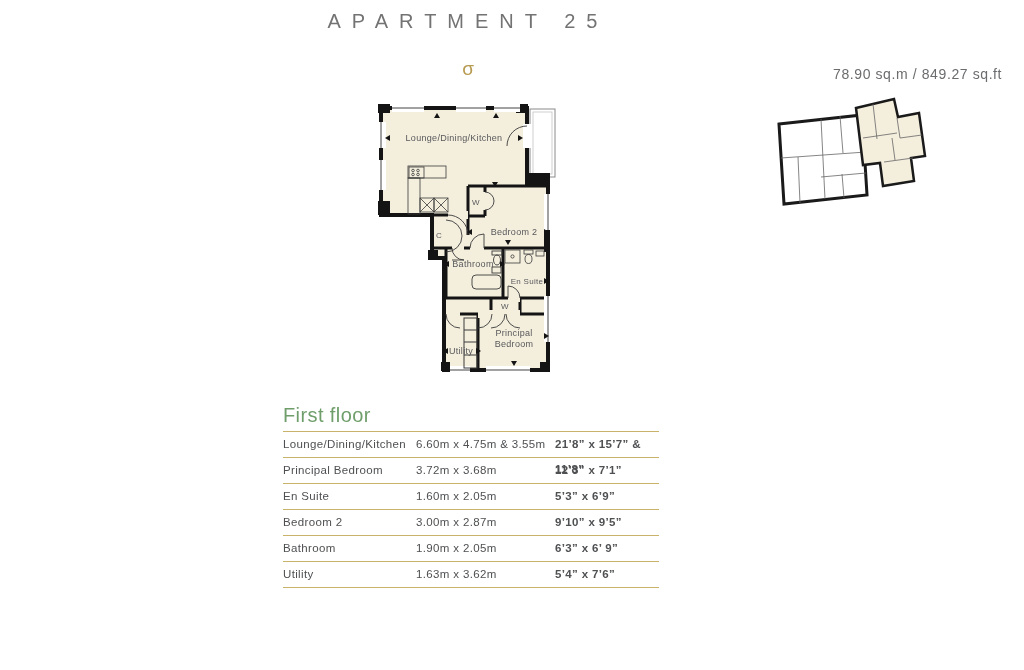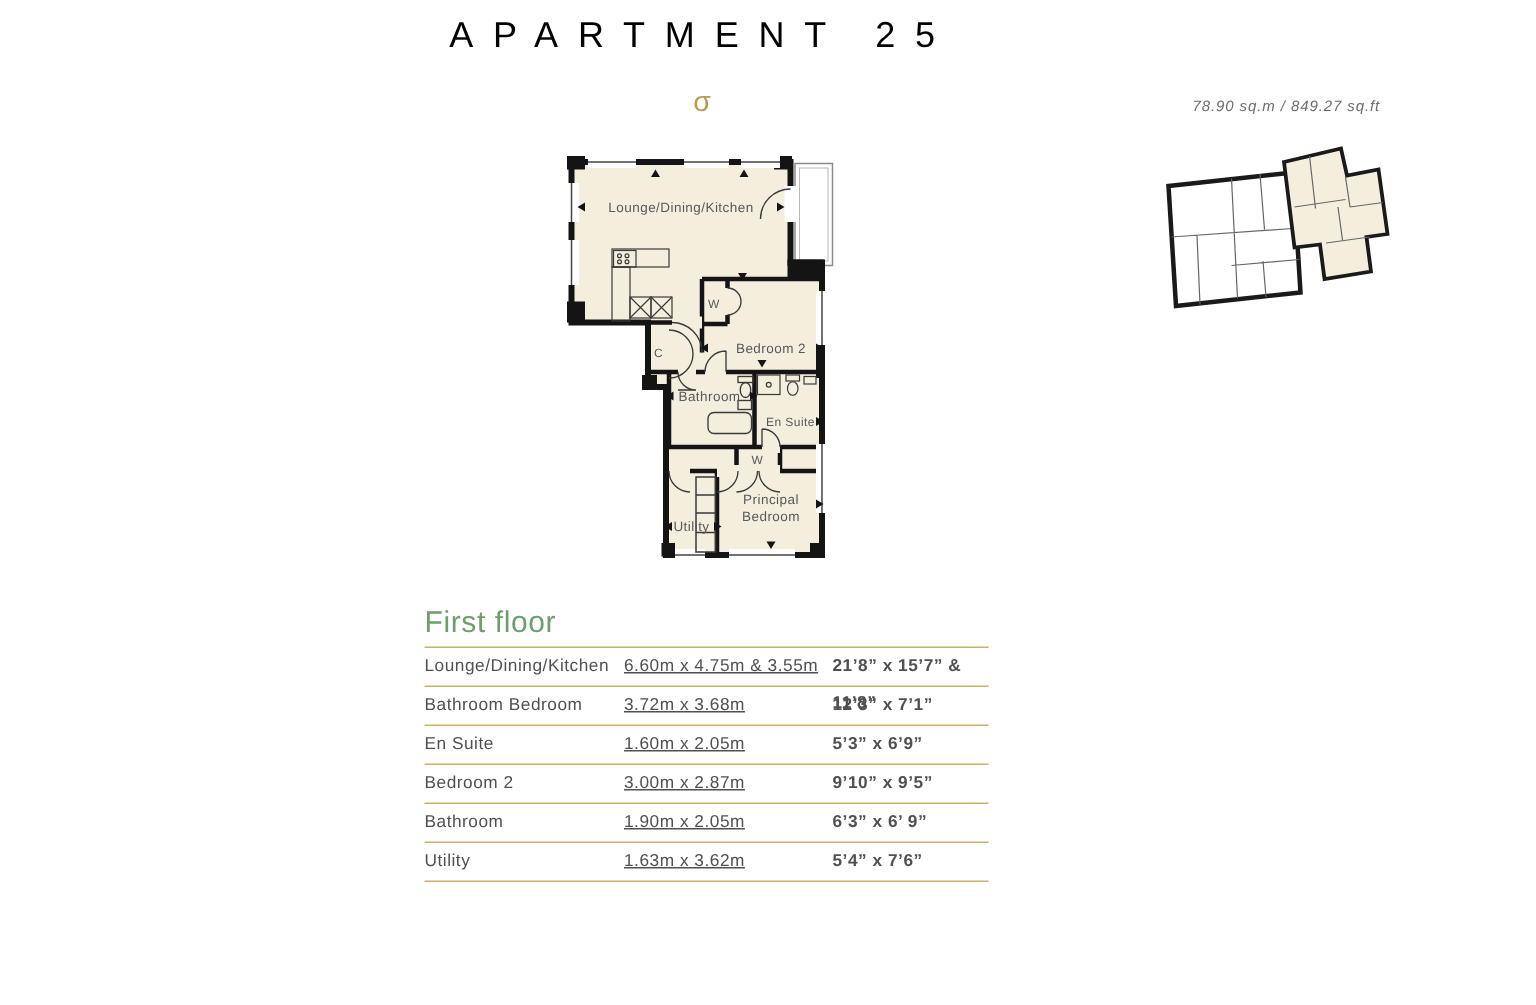--- a/index.html
+++ b/index.html
@@ -1,28 +1,28 @@
 <!DOCTYPE html>
 <html><head>
 <meta charset="utf-8">
 <style>
   html,body{margin:0;padding:0;background:#ffffff;}
   #page{position:relative;width:1024px;height:670px;background:#ffffff;overflow:hidden;
         font-family:"Liberation Sans", sans-serif;}
   .title-wrap{position:absolute;left:0;top:10px;width:936px;text-align:center;}
-  .apt-title{font-size:24px;letter-spacing:0.55em;color:#000000;font-weight:400;}
+  .apt-title{font-size:20px;letter-spacing:0.55em;color:#737373;font-weight:400;}
   .compass-wrap{position:absolute;left:0;top:58px;width:936px;text-align:center;}
   .compass{font-size:19px;color:#b89b52;}
-  .area-label{position:absolute;left:795px;top:66px;font-size:10px;letter-spacing:0.6px;color:#6b6c6e;font-style:italic;}
+  .area-label{position:absolute;left:833px;top:66px;font-size:14px;letter-spacing:0.6px;color:#6b6c6e;}
   .section-title{position:absolute;left:283px;top:404px;font-size:20px;color:#6f9e6b;letter-spacing:0.4px;}
   .dim-table{position:absolute;left:283px;top:431px;width:376px;font-size:11.5px;color:#4f5052;letter-spacing:0.35px;}
   .dim-row{display:flex;height:25px;line-height:25px;border-top:1px solid #c9b26a;}
   .dim-row:last-child{border-bottom:1px solid #c9b26a;}
   .cell-room{width:133px;}
-  .cell-metric{width:139px;text-decoration:underline;}
+  .cell-metric{width:139px;}
   .cell-imperial{flex:1;font-weight:bold;}
   .disclaimer{position:absolute;left:0;top:642px;width:100%;text-align:center;
               font-size:8.5px;letter-spacing:0.3px;color:#58595b;}
   .plan-svg{position:absolute;left:368px;top:98px;}
   .minimap-svg{position:absolute;left:772px;top:94px;}
   svg text{font-family:"Liberation Sans", sans-serif;fill:#58595b;}
 </style>
 </head>
 <body>
 
@@ -192,21 +192,21 @@
 
   <div class="dim-table">
 
       <div class="dim-row">
         <span class="cell-room">Lounge/Dining/Kitchen</span>
         <span class="cell-metric">6.60m x 4.75m &amp; 3.55m</span>
         <span class="cell-imperial">21’8” x 15’7” &amp; 11’8”</span>
       </div>
 
       <div class="dim-row">
-        <span class="cell-room">Bathroom Bedroom</span>
+        <span class="cell-room">Principal Bedroom</span>
         <span class="cell-metric">3.72m x 3.68m</span>
         <span class="cell-imperial">12’3” x 7’1”</span>
       </div>
 
       <div class="dim-row">
         <span class="cell-room">En Suite</span>
         <span class="cell-metric">1.60m x 2.05m</span>
         <span class="cell-imperial">5’3” x 6’9”</span>
       </div>
 

